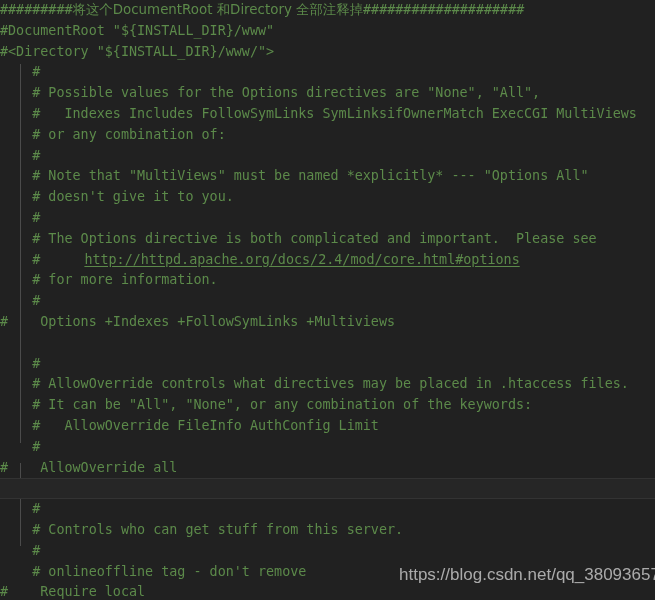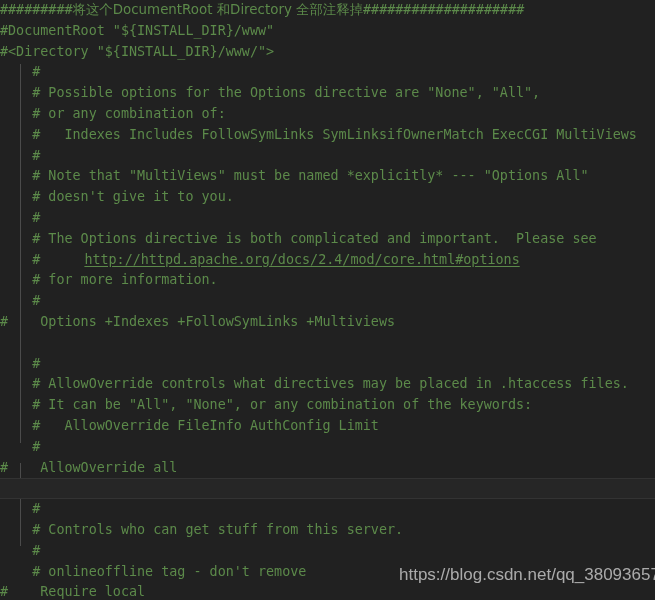--- a/index.html
+++ b/index.html
@@ -93,23 +93,23 @@
 <div id="editor">
 
   <div class="indent-guide" style="top:64px; height:379px;"></div>
   <div class="indent-guide" style="top:463px; height:83px;"></div>
 
   <div class="code-area">
       <div class="line"><span class="txt">#########</span><span class="txt cjk">将这个DocumentRoot 和Directory 全部注释掉</span><span class="txt">####################</span></div>
       <div class="line"><span class="txt">#DocumentRoot "${INSTALL_DIR}/www"</span></div>
       <div class="line"><span class="txt">#&lt;Directory "${INSTALL_DIR}/www/"&gt;</span></div>
       <div class="line"><span class="txt">    #</span></div>
-      <div class="line"><span class="txt">    # Possible options for the Options directive are "None", "All",</span></div>
+      <div class="line"><span class="txt">    # Possible values for the Options directives are "None", "All",</span></div>
+      <div class="line"><span class="txt">    #   Indexes Includes FollowSymLinks SymLinksifOwnerMatch ExecCGI MultiViews</span></div>
       <div class="line"><span class="txt">    # or any combination of:</span></div>
-      <div class="line"><span class="txt">    #   Indexes Includes FollowSymLinks SymLinksifOwnerMatch ExecCGI MultiViews</span></div>
       <div class="line"><span class="txt">    #</span></div>
       <div class="line"><span class="txt">    # Note that "MultiViews" must be named *explicitly* --- "Options All"</span></div>
       <div class="line"><span class="txt">    # doesn't give it to you.</span></div>
       <div class="line"><span class="txt">    #</span></div>
       <div class="line"><span class="txt">    # The Options directive is both complicated and important.  Please see</span></div>
       <div class="line"><span class="txt">    # </span><span class="txt link">http://httpd.apache.org/docs/2.4/mod/core.html#options</span></div>
       <div class="line"><span class="txt">    # for more information.</span></div>
       <div class="line"><span class="txt">    #</span></div>
       <div class="line"><span class="txt">#    Options +Indexes +FollowSymLinks +Multiviews</span></div>
       <div class="line"><span class="txt"></span></div>

